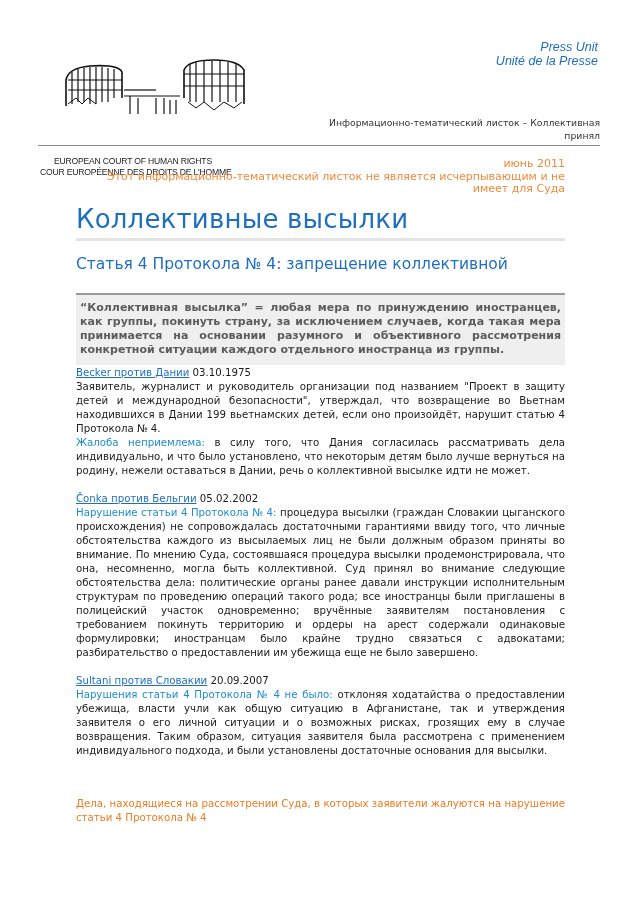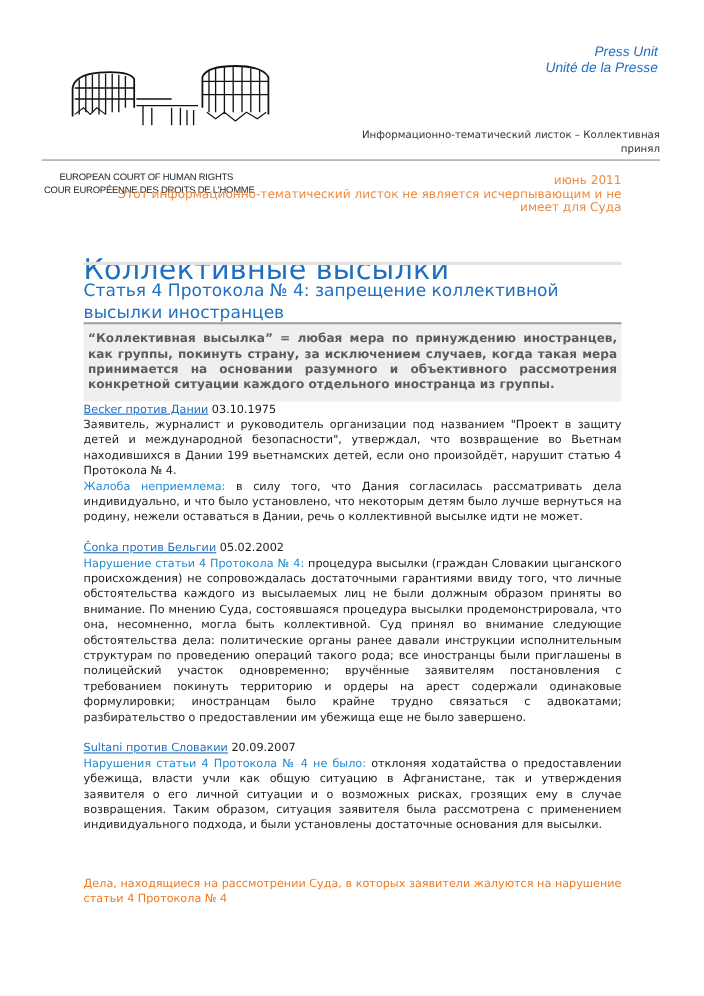--- a/index.html
+++ b/index.html
@@ -6,21 +6,21 @@
   body { width: 640px; height: 905px; position: relative; overflow: hidden; font-family: "DejaVu Sans", sans-serif; color: #1a1a1a; }
   .press { position: absolute; right: 42px; top: 40px; text-align: right; font-family: Liberation Sans, sans-serif; font-style: italic; color: #1f6fc0; font-size: 12.5px; line-height: 14px; }
   .logo { position: absolute; left: 38px; top: 58px; width: 220px; height: 82px; }
   .logo svg { display: block; }
   .logo-text { position: absolute; left: 0; width: 220px; font-family: Liberation Sans, sans-serif; font-size: 8.6px; color: #222; white-space: nowrap; letter-spacing: -0.2px; margin-top: 42px; }
   .logo-text.l1 { top: 56px; left: 16px; }
   .logo-text.l2 { top: 67px; left: 2px; }
   .header-right { position: absolute; right: 40px; top: 116px; width: 300px; text-align: right; font-size: 9.3px; line-height: 13px; color: #333; }
   .header-line { position: absolute; left: 38px; width: 562px; top: 145px; height: 1px; background: #8a8a8a; }
   .meta { position: absolute; left: 76px; width: 489px; top: 158px; text-align: right; color: #f08a3c; font-size: 11px; line-height: 12.5px; }
-  .title { position: absolute; left: 76px; top: 204px; font-size: 26px; color: #1f6fc0; letter-spacing: 0.2px; margin-top: 27px; }
+  .title { position: absolute; left: 76px; top: 204px; font-size: 26px; color: #1f6fc0; letter-spacing: 0.2px; }
   .title-rule { position: absolute; left: 76px; width: 489px; top: 238px; height: 3px; background: #e4e4e4; }
   .subtitle { position: absolute; left: 76px; width: 489px; top: 254px; font-size: 15.5px; line-height: 20px; color: #1f6fc0; }
   .sub-rule { position: absolute; left: 76px; width: 489px; top: 293px; height: 2px; background: #9a9a9a; }
   .definition { position: absolute; left: 76px; width: 481px; top: 295px; padding: 6px 4px 8px 4px; background: #efefef; color: #5c5c5c; font-weight: bold; font-size: 11px; line-height: 14px; text-align: justify; }
   .cases { position: absolute; left: 76px; width: 489px; top: 366px; font-size: 10.2px; line-height: 14px; }
   .case { margin-bottom: 14px; text-align: justify; }
   .case a { color: #1f6fc0; text-decoration: underline; }
   .verdict { color: #1f8ad0; }
   .pending { position: absolute; left: 76px; width: 489px; top: 797px; color: #f07a20; font-size: 10.2px; line-height: 14px; text-align: justify; }
 </style>
@@ -88,21 +88,20 @@
 <div class="meta">
   <div>июнь 2011</div>
   <div>Этот информационно-тематический листок не является исчерпывающим и не имеет для Суда</div>
 </div>
 
 <div class="title">Коллективные высылки</div>
 <div class="title-rule"></div>
 
 <div class="subtitle">
   <div>Статья 4 Протокола № 4: запрещение коллективной</div>
-  <div>высылки иностранцев</div>
 </div>
 <div class="sub-rule"></div>
 
 <div class="definition">“Коллективная высылка” = любая мера по принуждению иностранцев, как группы, покинуть страну, за исключением случаев, когда такая мера принимается на основании разумного и объективного рассмотрения конкретной ситуации каждого отдельного иностранца из группы.</div>
 
 <div class="cases">
   <div class="case">
     <a href="#">Becker против Дании</a>
     <span>03.10.1975</span><br>
     <span>Заявитель, журналист и руководитель организации под названием "Проект в защиту детей и международной безопасности", утверждал, что возвращение во Вьетнам находившихся в Дании 199 вьетнамских детей, если оно произойдёт, нарушит статью 4 Протокола № 4.</span><br>

